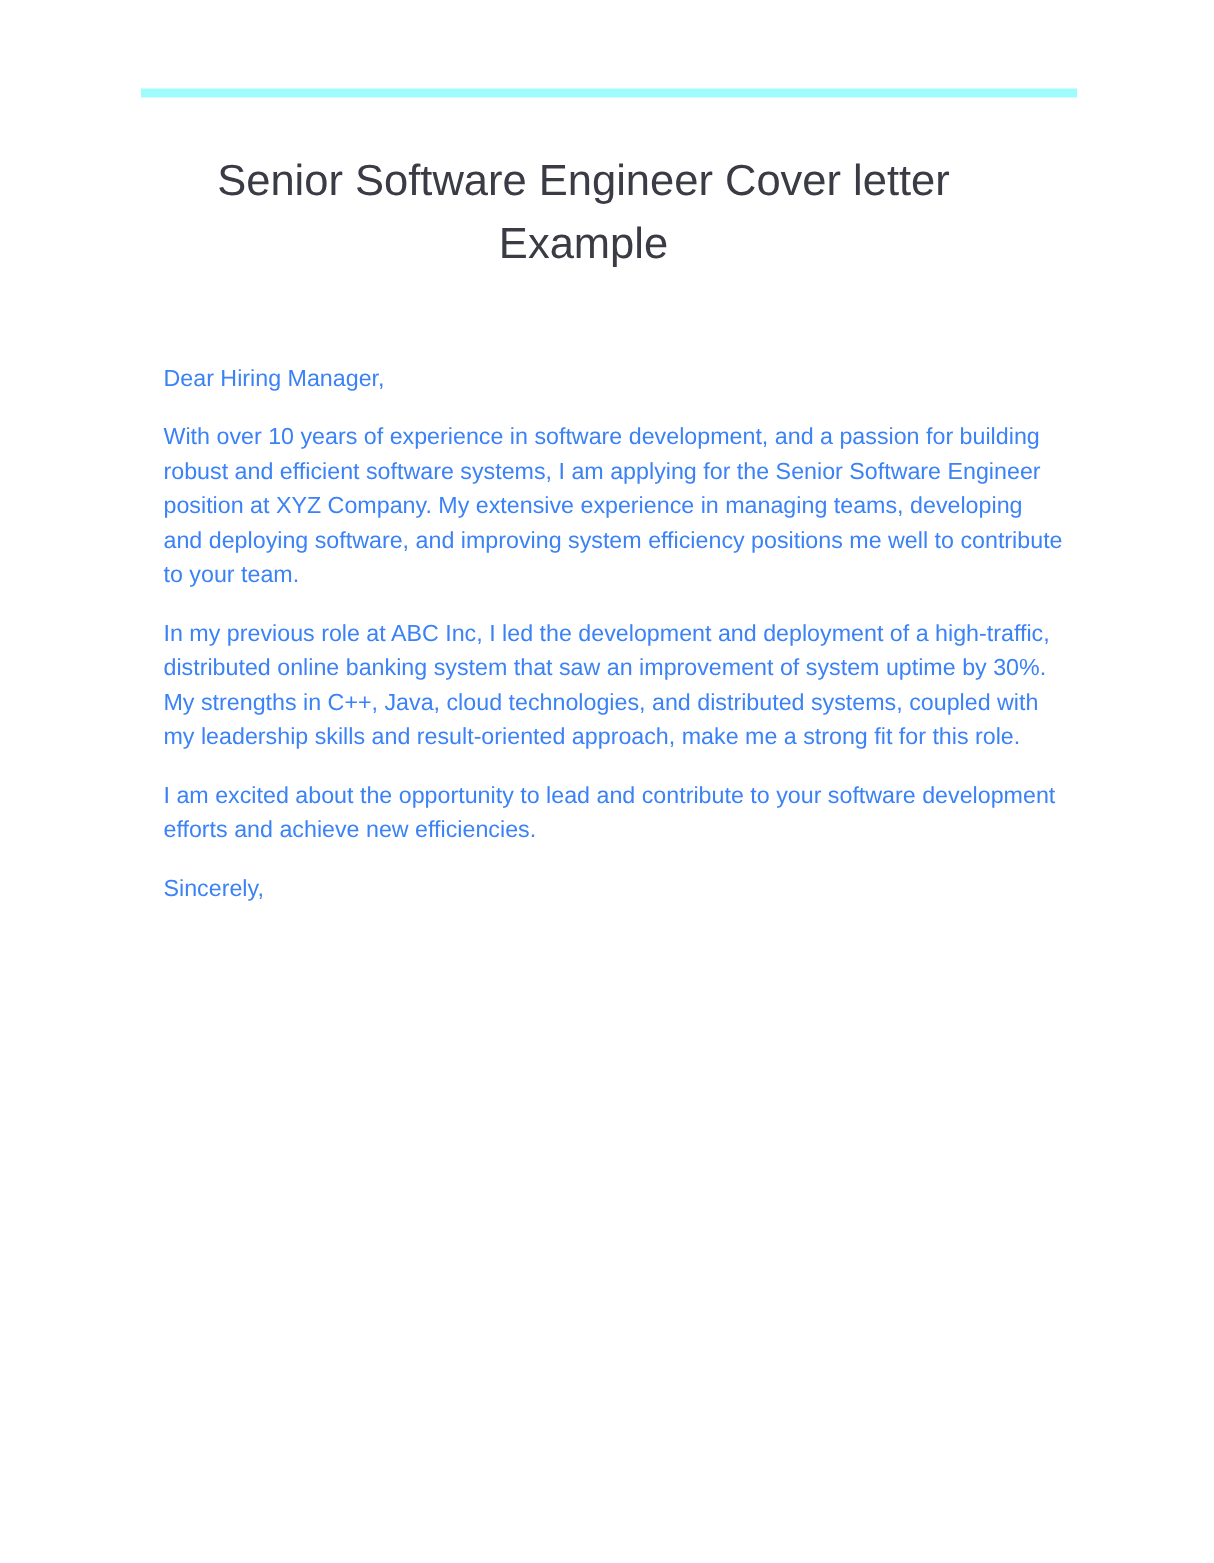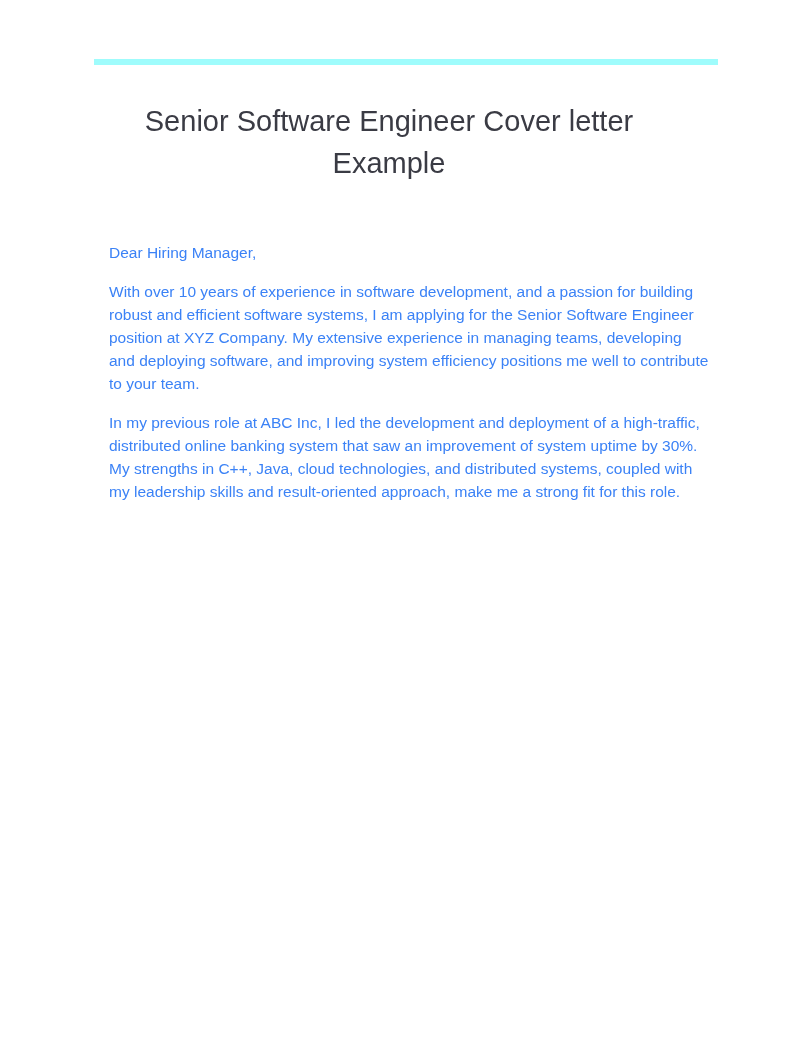--- a/index.html
+++ b/index.html
@@ -52,13 +52,15 @@
 <body>
 
 <div class="top-bar"></div>
 
 <h1 class="title">Senior Software Engineer Cover letter Example</h1>
 
 <div class="letter">
   <p>Dear Hiring Manager,</p>
   <p>With over 10 years of experience in software development, and a passion for building robust and efficient software systems, I am applying for the Senior Software Engineer position at XYZ Company. My extensive experience in managing teams, developing and deploying software, and improving system efficiency positions me well to contribute to your team.</p>
   <p>In my previous role at ABC Inc, I led the development and deployment of a high-traffic, distributed online banking system that saw an improvement of system uptime by 30%. My strengths in C++, Java, cloud technologies, and distributed systems, coupled with my leadership skills and result-oriented approach, make me a strong fit for this role.</p>
+  <p>I am excited about the opportunity to lead and contribute to your software development efforts and achieve new efficiencies.</p>
+  <p>Sincerely,</p>
 </div>
 
 </body></html>

